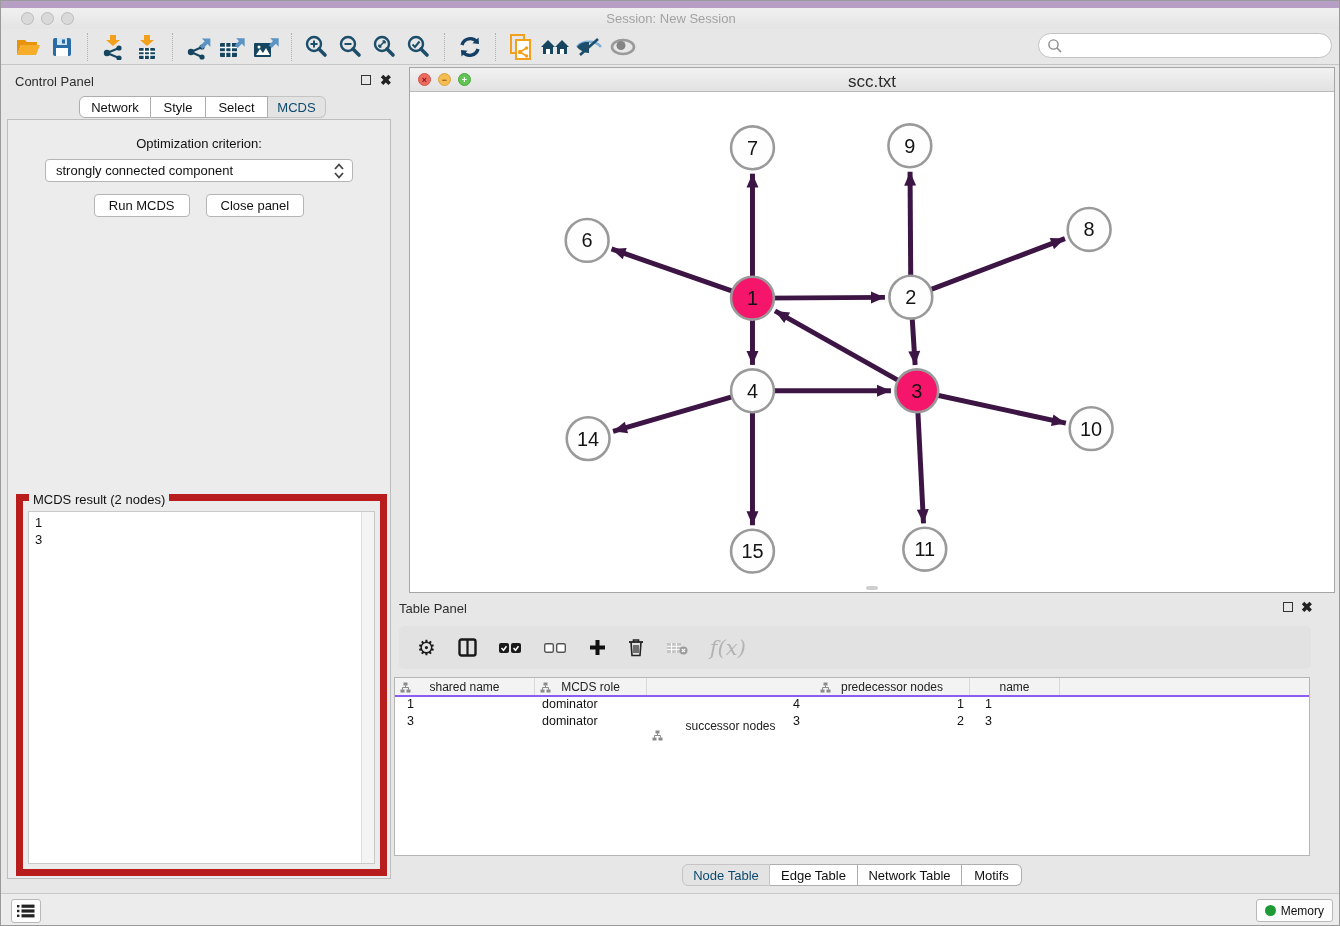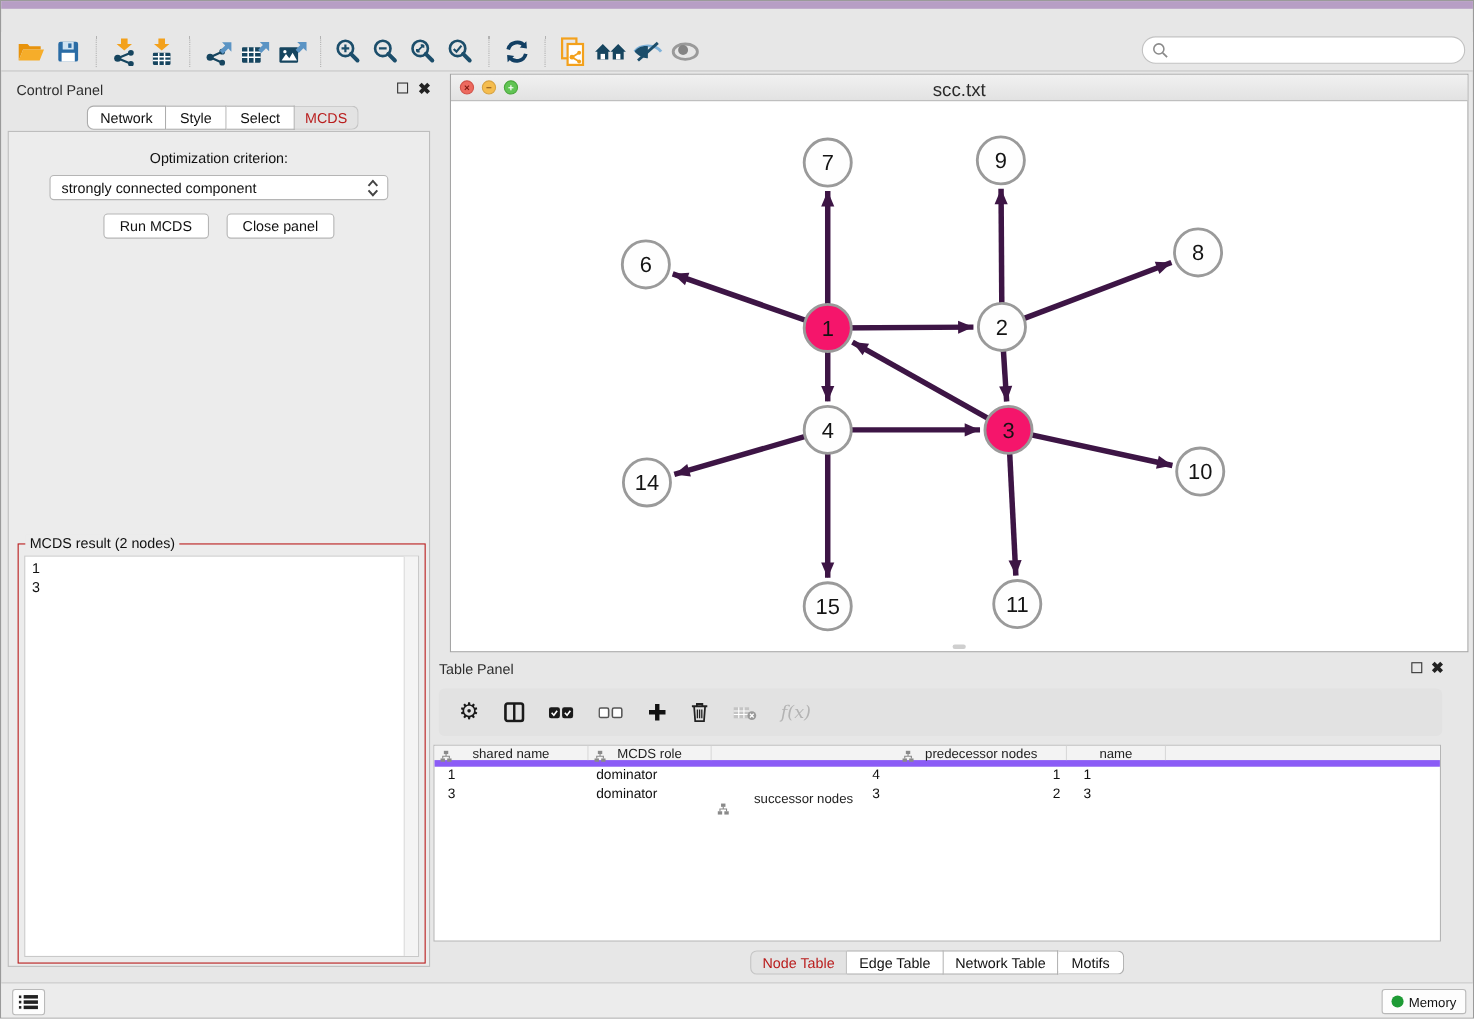--- a/index.html
+++ b/index.html
@@ -27,33 +27,33 @@
   .panel-title-row { position:absolute; font-size:13px; color:#2d2d2d; }
   .mini-btn { position:absolute; font-size:12px; color:#222; }
   .float-box { width:10px; height:10px; border:1.5px solid #333; display:inline-block; }
   
   .control-panel { position:absolute; left:0; top:64px; width:396px; height:822px; }
   .tabs { position:absolute; display:flex; }
   .tab { height:22px; font-size:13px; display:flex; align-items:center; justify-content:center;
          background:#fff; border:1px solid #adadad; border-left:none; color:#111; }
   .tab:first-child { border-left:1px solid #adadad; border-radius:6px 0 0 6px; }
   .tab:last-child { border-radius:0 6px 6px 0; }
-  .tab.sel-disabled { background:#e3e3e3; color:#b91c1c; border-color:#c4c4c4; }
+  .tab.sel-disabled { background:#e3e3e3; color:#0c4a6e; border-color:#c4c4c4; }
   .cp-content { position:absolute; left:6px; top:54px; width:384px; height:760px;
                 border:1px solid #bdbdbd; background:#ececec; }
   .opt-label { margin-top:16px; text-align:center; font-size:13px; color:#111; }
   .select-row { margin:8px auto 0; width:308px; height:23px; background:#fff; border:1px solid #b5b5b5;
                 border-radius:4px; display:flex; align-items:center; font-size:13px; color:#111;
                 padding-left:10px; position:relative; }
   .stepper { position:absolute; right:6px; top:1px; width:14px; height:20px; }
   .btn-row { margin-top:12px; display:flex; justify-content:center; gap:16px; }
   .push-btn { height:23px; background:#fff; border:1px solid #b5b5b5; border-radius:4px;
               font-size:13px; color:#111; padding:0 14px; display:flex; align-items:center; }
   .result-group { position:absolute; left:8px; top:374px; width:371px; height:382px;
-                  border:1px solid #b91c1c; }
+                  border:7px solid #b91c1c; }
   .result-legend { position:absolute; left:6px; top:-9px; background:#ececec; padding:0 4px;
                    font-size:13px; color:#111; }
   .result-list { position:absolute; left:5px; top:10px; right:5px; bottom:5px; background:#fff;
                  border:1px solid #c9c9c9; font-size:13px; color:#111; }
   .result-items { padding:2px 0 0 6px; line-height:17px; }
   .result-scroll { position:absolute; right:0; top:0; bottom:0; width:13px; background:#f4f4f4;
                    border-left:1px solid #ddd; }
   
   .net-window { position:absolute; left:408px; top:66px; width:926px; height:526px;
                 background:#fff; border:1px solid #a5a5a5; }
@@ -65,44 +65,50 @@
   .hscroll-handle { position:absolute; left:456px; bottom:2px; width:12px; height:4px;
                     background:#cfcfcf; border-radius:2px; }
   
   .table-panel { position:absolute; left:388px; top:596px; width:926px; height:294px; }
   .tp-toolbar { position:absolute; left:10px; top:29px; width:912px; height:43px;
                 background:#e2e2e2; border-radius:5px; display:flex; align-items:center;
                 gap:22px; padding-left:18px; }
   .tp-icon { display:flex; align-items:center; justify-content:center; }
   .data-table { position:absolute; left:5px; top:80px; width:916px; height:179px;
                 background:#fff; border:1px solid #b5b5b5; }
-  .thead { display:flex; height:19px; border-bottom:6px solid #8b5cf6; background:#f3f3f3; }
+  .thead { display:flex; height:19px; border-bottom:2px solid #8b5cf6; background:#f3f3f3; }
   .th { position:relative; display:flex; align-items:center; justify-content:center;
         font-size:12px; color:#222; border-right:1px solid #d9d9d9; }
   .th .tree-ic { position:absolute; left:5px; top:4px; }
   .trow { display:flex; height:17px; font-size:12.5px; color:#111; }
   .td { overflow:hidden; white-space:nowrap; }
   .bottom-tabs { position:absolute; top:267px; left:0; width:100%; display:flex; justify-content:center; }
   
   .statusbar { position:absolute; left:0; top:892px; width:1340px; height:34px;
                background:#ececec; border-top:1px solid #c9c9c9; }
   .list-btn { position:absolute; left:10px; top:5px; width:30px; height:24px; background:#fdfdfd;
               border:1px solid #b9b9b9; border-radius:3px; display:flex; align-items:center; justify-content:center; }
   .mem-btn { position:absolute; right:8px; top:5px; height:23px; background:#fdfdfd;
              border:1px solid #b9b9b9; border-radius:3px; display:flex; align-items:center;
              gap:5px; padding:0 8px; font-size:12px; color:#111; }
   .mem-dot { width:11px; height:11px; border-radius:50%; background:#1e9b35; }
-  .fx { font-family:"DejaVu Serif", serif; font-style:italic; font-size:16px; color:#b3b3b3; }
+  .fx { font-family:"DejaVu Serif", serif; font-style:italic; font-size:21px; color:#b3b3b3; }
 </style>
 </head>
 <body>
 
 <div class="app">
 
   <div class="accent-strip"></div>
+  <div class="titlebar">
+    <div class="tl-dot" style="left:20px"></div>
+    <div class="tl-dot" style="left:40px"></div>
+    <div class="tl-dot" style="left:60px"></div>
+    <div class="title-text">Session: New Session</div>
+  </div>
 
   <div class="toolbar">
     <div style="width:10px"></div>
     <div class="tbi">
       <svg width="26" height="24" viewBox="0 0 26 24">
         <path d="M2 20 V5 h8 l2 2 h10 v3 H6 Z" fill="#e8930c"></path>
         <path d="M2 20 L6 10 h19 l-4 10 Z" fill="#f6ad2a"></path>
       </svg>
     </div>
     <div class="tbi">

